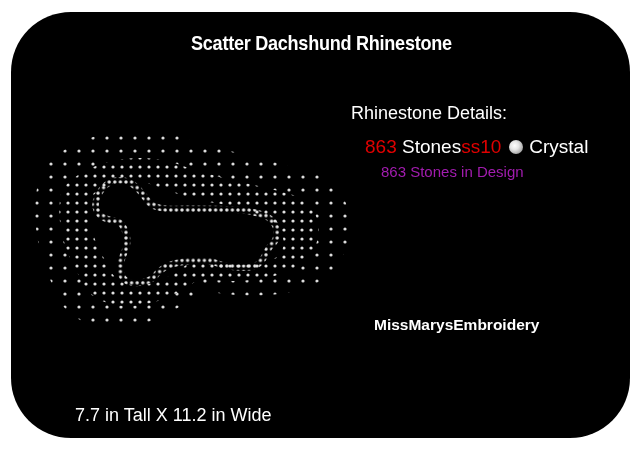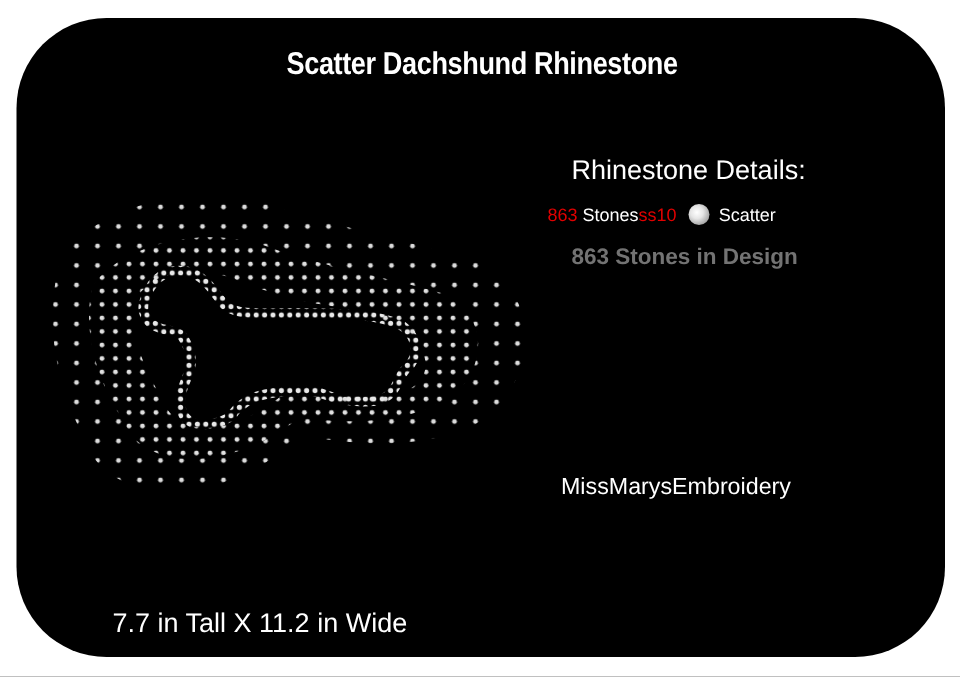--- a/index.html
+++ b/index.html
@@ -1,24 +1,24 @@
 <!DOCTYPE html>
 <html><head>
 <meta charset="utf-8">
 <style>
   html,body{margin:0;padding:0;background:#ffffff;}
   body{width:640px;height:451px;position:relative;overflow:hidden;font-family:"Liberation Sans",sans-serif;}
   .card{position:absolute;left:11px;top:12px;width:619px;height:426px;background:#000;border-radius:60px;overflow:hidden;}
   .title{position:absolute;left:0;width:640px;top:31px;text-align:center;color:#fff;font-weight:bold;font-size:21px;letter-spacing:-0.3px;transform:scaleX(0.86);transform-origin:330px 0;}
-  .det-title{position:absolute;left:381px;top:103px;color:#fff;font-size:18px;}
-  .line2{position:absolute;left:365px;top:136px;font-size:12px;color:#fff;display:flex;align-items:center;white-space:pre;}
+  .det-title{position:absolute;left:351px;top:103px;color:#fff;font-size:18px;}
+  .line2{position:absolute;left:365px;top:136px;font-size:19px;color:#fff;display:flex;align-items:center;white-space:pre;}
   .red{color:#e00000;}
   .crystal{display:inline-block;width:14px;height:14px;border-radius:50%;background:radial-gradient(circle at 40% 40%,#ffffff 0%,#e6e6e6 35%,#9a9a9a 80%,#666 100%);margin:0 6px 0 8px;}
-  .stones{position:absolute;left:381px;top:163px;color:#737373;font-weight:bold;font-size:15px;}
-  .brand{position:absolute;left:374px;top:316px;color:#fff;font-weight:normal;font-size:15.5px;}
+  .stones{position:absolute;left:381px;top:163px;color:#a21caf;font-weight:normal;font-size:15px;}
+  .brand{position:absolute;left:374px;top:316px;color:#fff;font-weight:bold;font-size:15.5px;}
   .size{position:absolute;left:75px;top:405px;color:#fff;font-weight:normal;font-size:18px;}
   svg.dog{position:absolute;left:0;top:0;}
 </style>
 </head>
 <body>
 
 <div class="card"></div>
 
 <svg class="dog" width="640" height="451" viewBox="0 0 640 451">
   <defs>
@@ -51,20 +51,20 @@
 
 <div class="title">Scatter Dachshund Rhinestone</div>
 
 <div class="det-title">Rhinestone Details:</div>
 
 <div class="line2">
   <span class="red">863</span>
   <span> Stones</span>
   <span class="red">ss10</span>
   <span class="crystal"></span>
-  <span>Scatter</span>
+  <span>Crystal</span>
 </div>
 
 <div class="stones">863 Stones in Design</div>
 
 <div class="brand">MissMarysEmbroidery</div>
 
 <div class="size">7.7 in Tall X 11.2 in Wide</div>
 
 </body></html>

